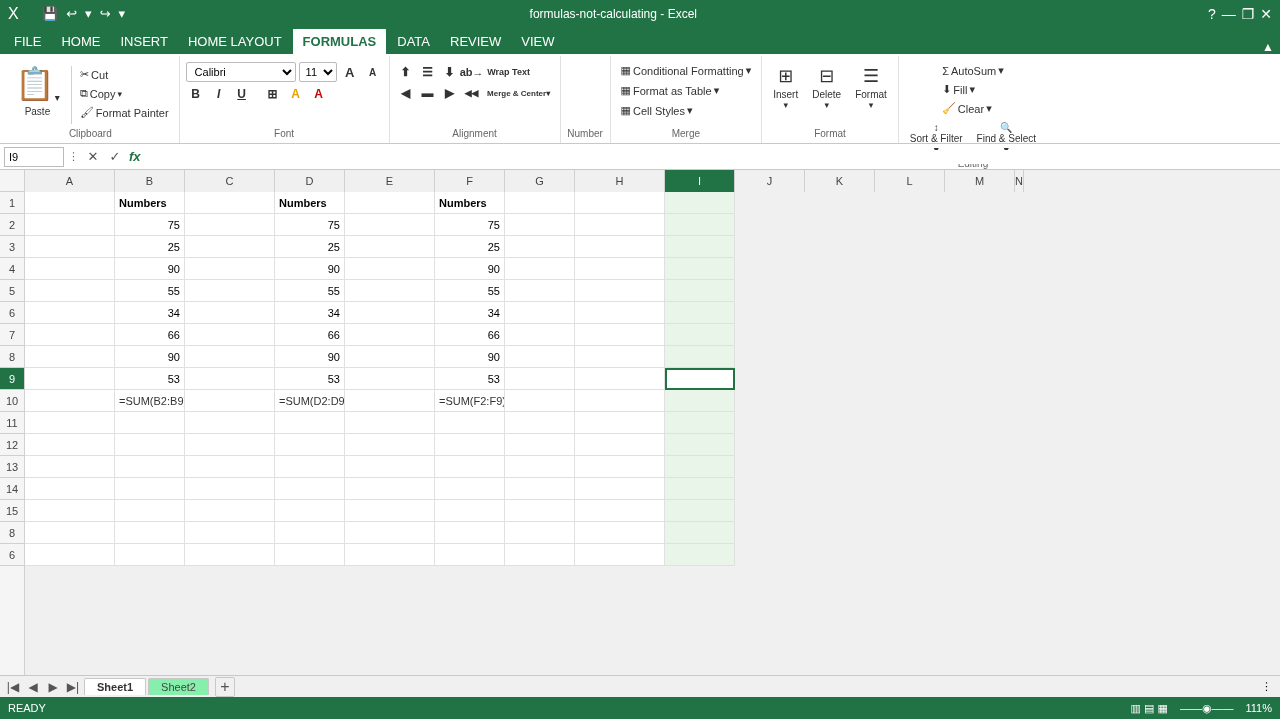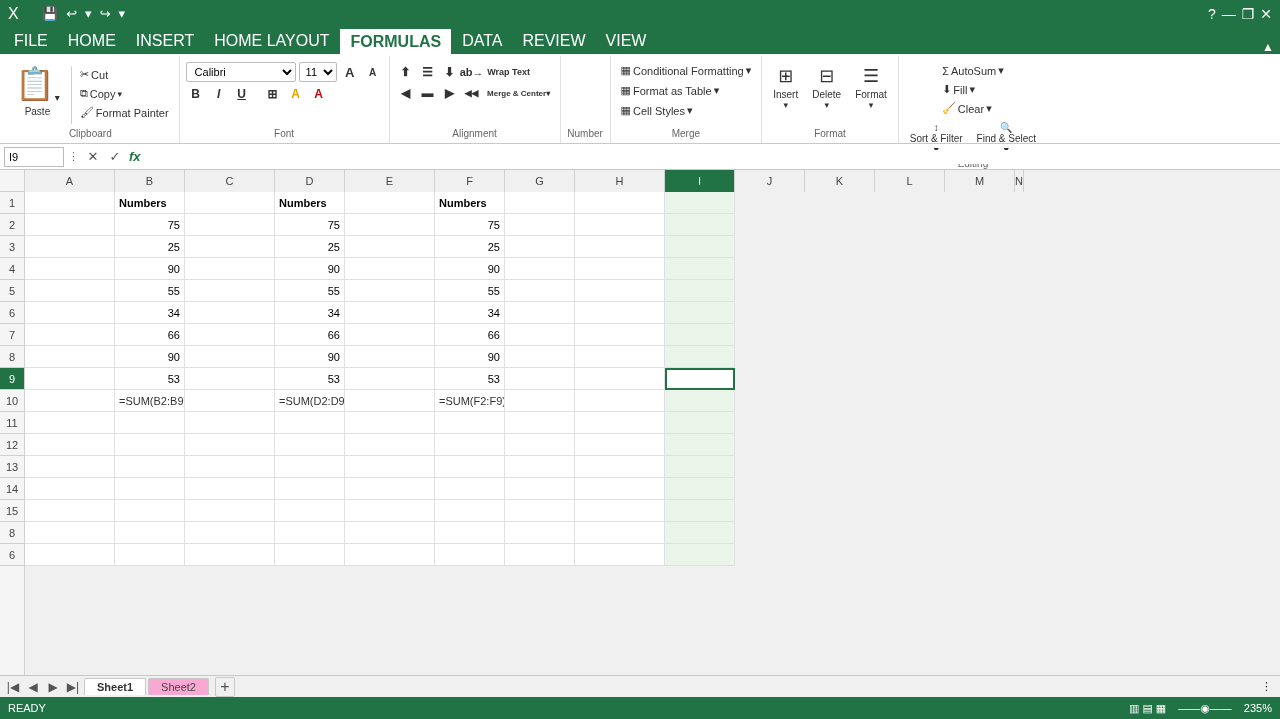--- a/index.html
+++ b/index.html
@@ -31,21 +31,21 @@
     
     .ribbon-tabs {
       background: #217346;
       display: flex;
       align-items: flex-end;
       padding-left: 4px;
       height: 26px;
     }
     .ribbon-tab {
       padding: 4px 10px;
-      font-size: 16px;
+      font-size: 13px;
       color: white;
       cursor: pointer;
       border-radius: 2px 2px 0 0;
       height: 100%;
       display: flex;
       align-items: center;
     }
     .ribbon-tab.active {
       background: white;
       color: #217346;
@@ -270,21 +270,21 @@
       width: 18px; height: 18px;
       display: flex; align-items: center; justify-content: center;
       cursor: pointer; color: #555;
       font-size: 12px;
     }
     .sheet-tab {
       padding: 2px 12px;
       border: 1px solid #c8c8c8;
       border-bottom: none;
       border-radius: 2px 2px 0 0;
-      background: #f9a8d4;
+      background: #86efac;
       cursor: pointer;
       font-size: 11px;
       color: #444;
     }
     .sheet-tab.active {
       background: white;
       color: #333;
       font-weight: 600;
     }
     .add-sheet-btn {
@@ -348,20 +348,21 @@
   <div class="title-bar-left">
     <span class="title-icon">X</span>
     <div class="qat">
       <span class="qat-btn">💾</span>
       <span class="qat-btn">↩</span>
       <span class="qat-btn">▾</span>
       <span class="qat-btn">↪</span>
       <span class="qat-btn">▾</span>
     </div>
   </div>
+  <div class="title-bar-center">formulas-not-calculating - Excel</div>
   <div class="title-bar-right">
     <span>?</span>
     <span>—</span>
     <span>❐</span>
     <span>✕</span>
   </div>
 </div>
 
 <div class="ribbon-tabs">
   <div class="ribbon-tab">FILE</div>
@@ -794,15 +795,15 @@
   <div style="flex:1;display:flex;align-items:center;justify-content:flex-end;padding-right:8px;">
     <span style="font-size:11px;cursor:pointer;">⋮</span>
   </div>
 </div>
 
 <div class="status-bar">
   <span>READY</span>
   <div class="status-right">
     <span>▥ ▤ ▦</span>
     <span>——◉——</span>
-    <span>235%</span>
+    <span>111%</span>
   </div>
 </div>
 
 </body></html>

